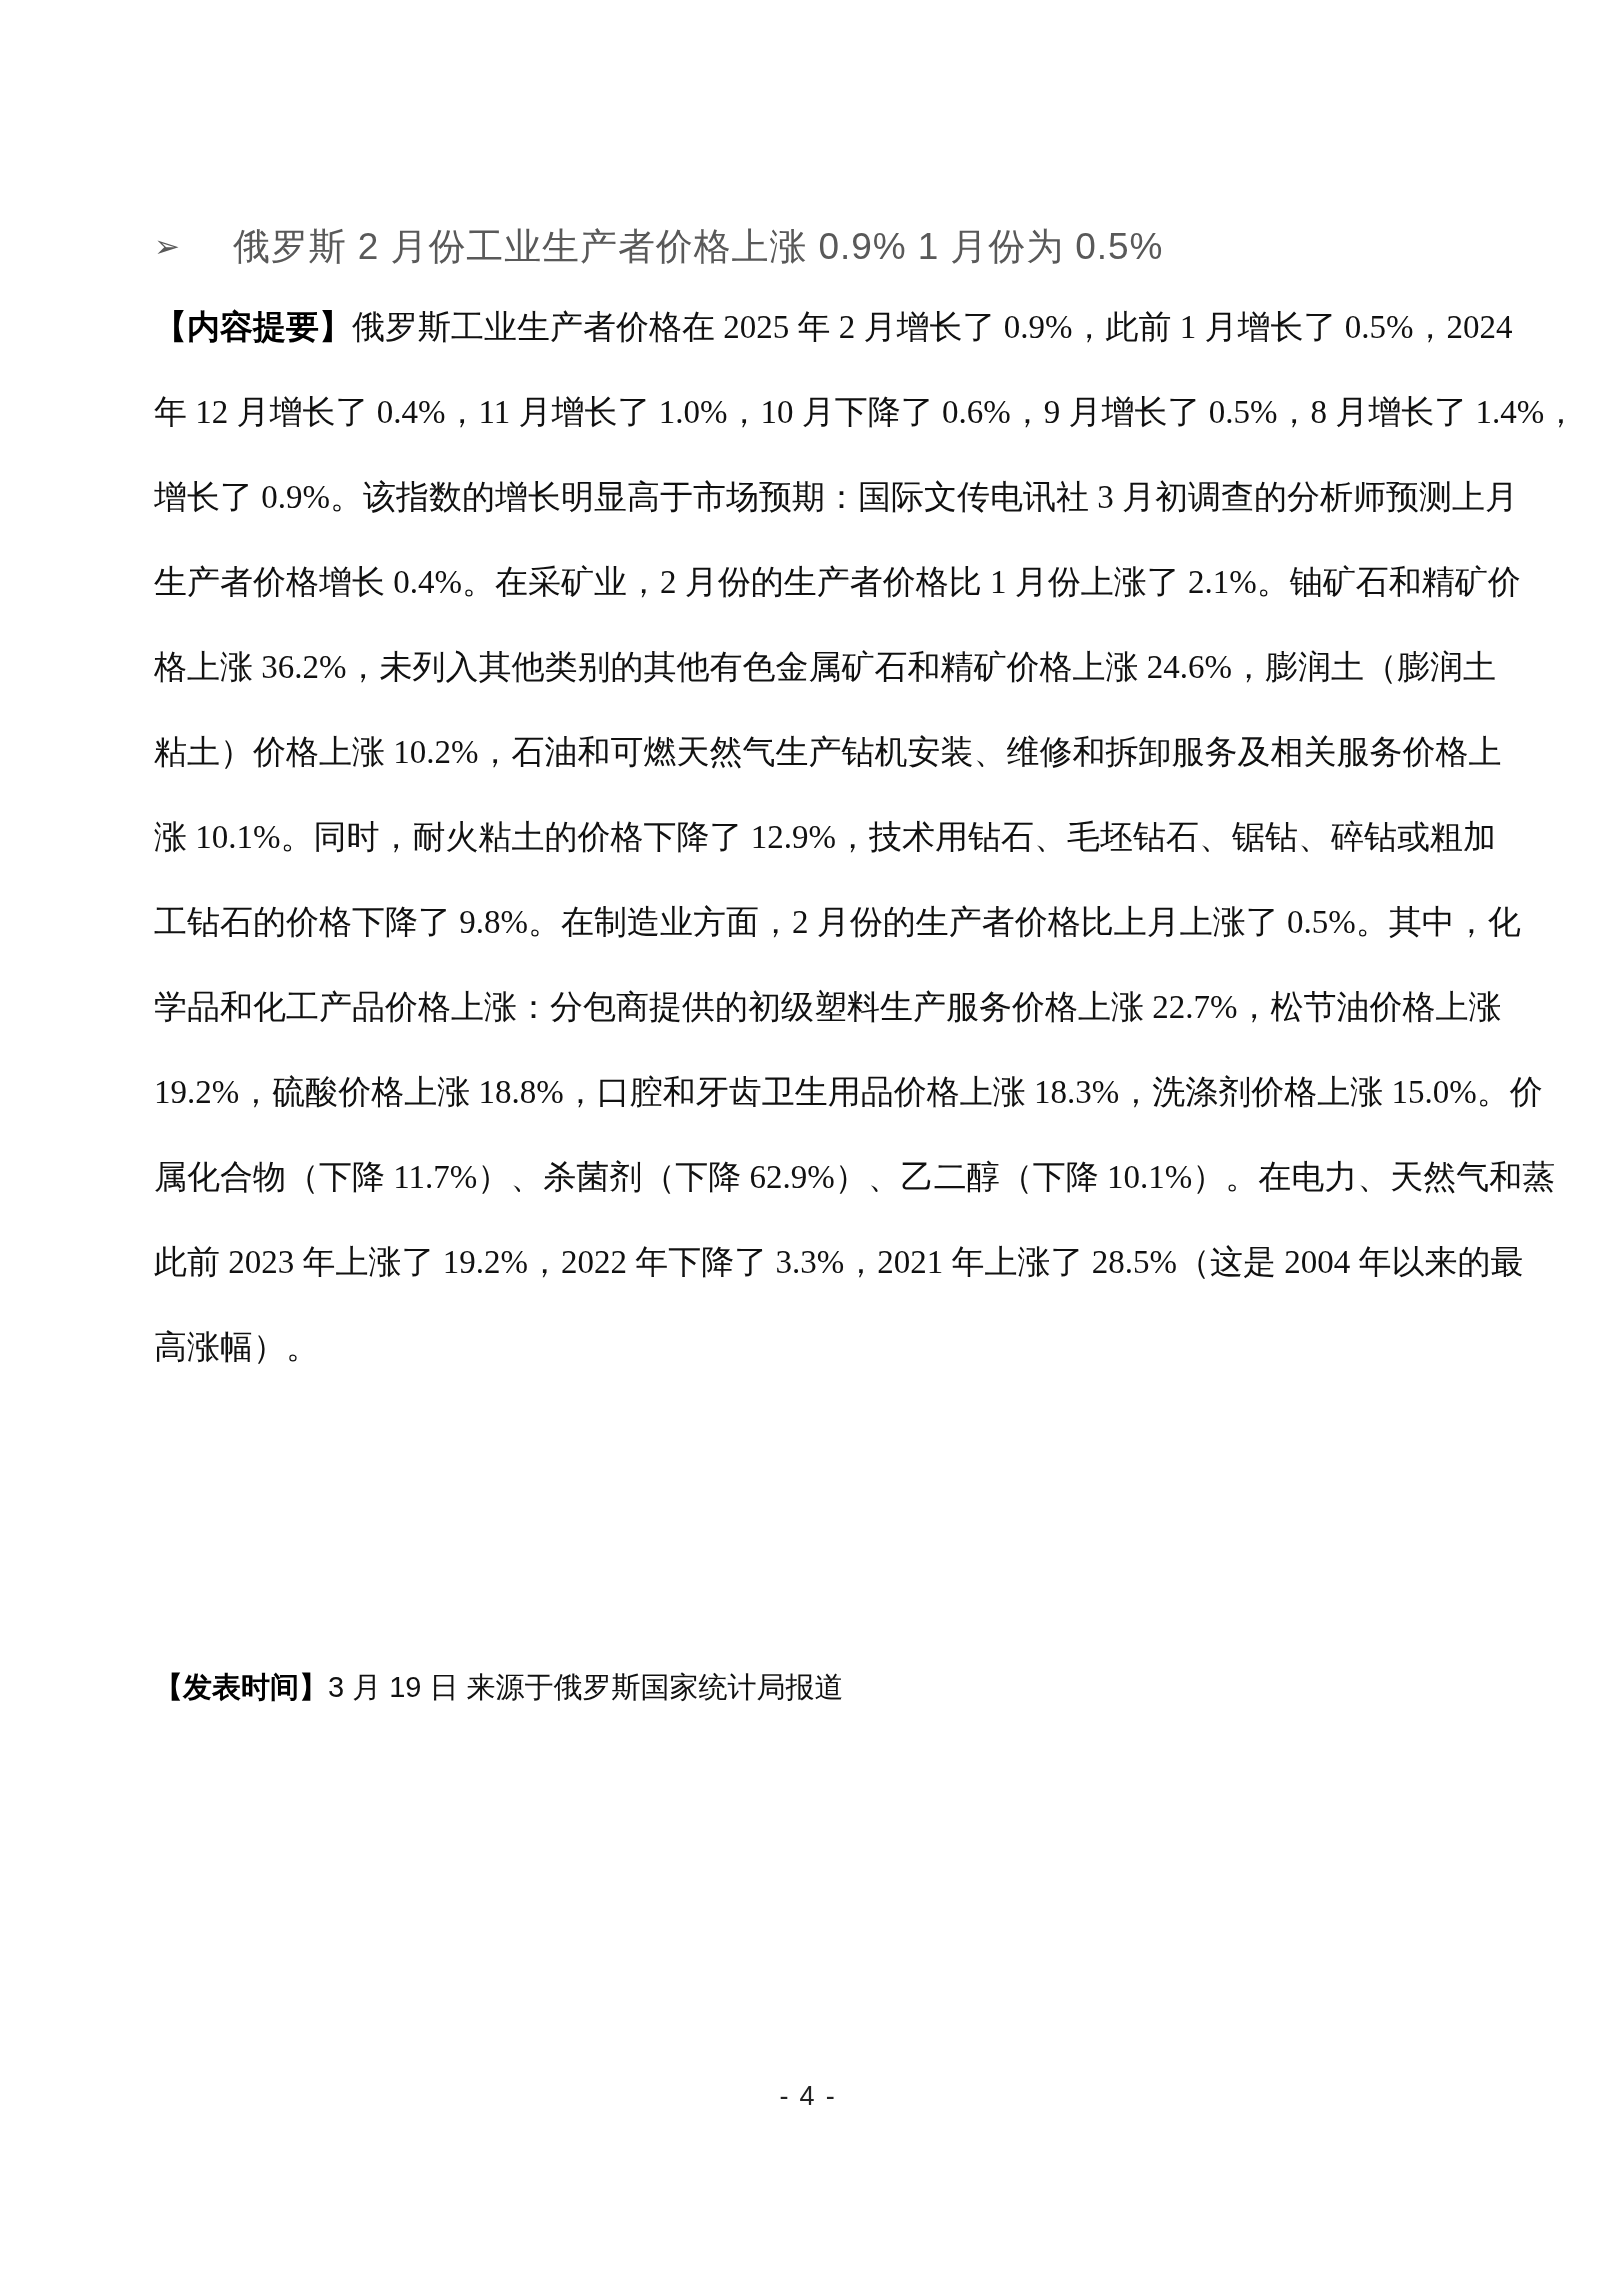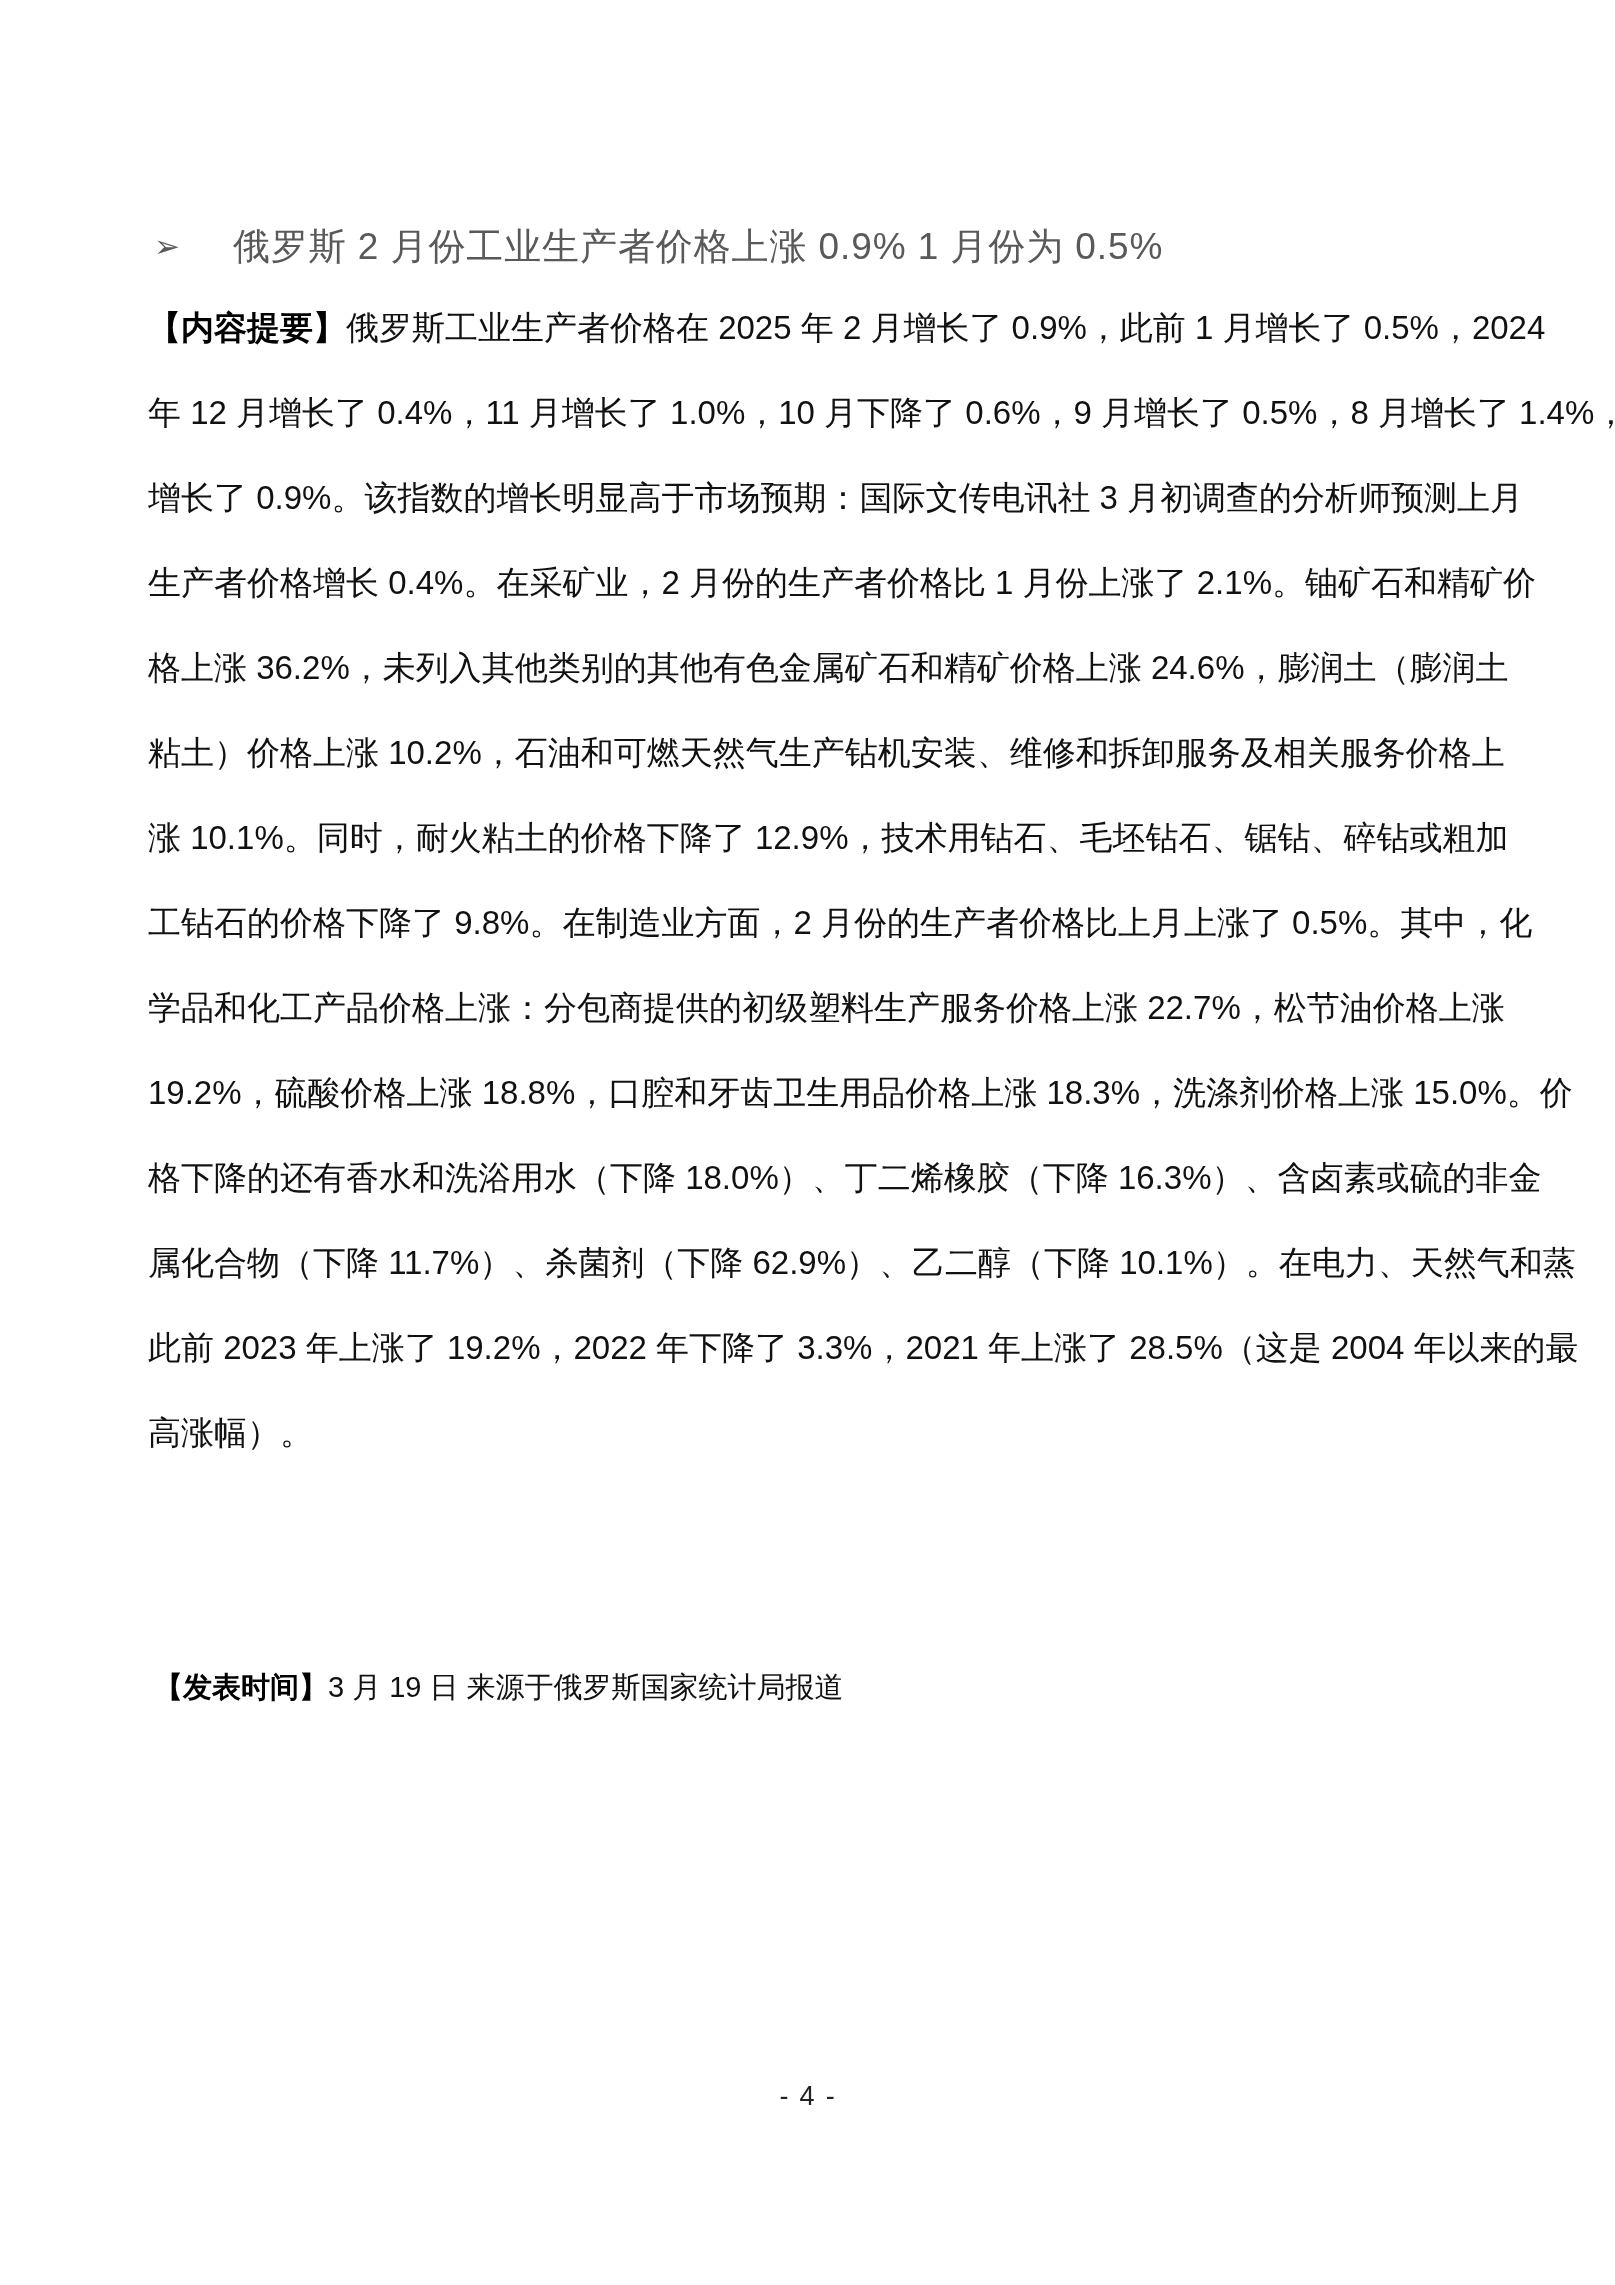--- a/index.html
+++ b/index.html
@@ -26,23 +26,24 @@
   .title-bullet {
     font-size: 31px;
     margin-right: 36px;
     color: #595959;
     flex: 0 0 auto;
   }
   .title-text { letter-spacing: 0.9px; margin-left: 17px; }
   .body-para {
     position: absolute;
     top: 285px;
-    left: 148px;
+    left: 154px;
     right: 132px;
     color: #111111;
+    font-family: Liberation Serif, serif;
   }
   .line {
     height: 85px;
     line-height: 85px;
     font-size: 33px;
     text-align: justify;
     text-align-last: justify;
     white-space: nowrap;
     overflow: visible;
   }
@@ -87,21 +88,20 @@
     <div class="line"><span class="bold-label">【内容提要】</span><span>俄罗斯工业生产者价格在 2025 年 2 月增长了 0.9%，此前 1 月增长了 0.5%，2024</span></div>
     <div class="line">年 12 月增长了 0.4%，11 月增长了 1.0%，10 月下降了 0.6%，9 月增长了 0.5%，8 月增长了 1.4%，</div>
     <div class="line">增长了 0.9%。该指数的增长明显高于市场预期：国际文传电讯社 3 月初调查的分析师预测上月</div>
     <div class="line">生产者价格增长 0.4%。在采矿业，2 月份的生产者价格比 1 月份上涨了 2.1%。铀矿石和精矿价</div>
     <div class="line">格上涨 36.2%，未列入其他类别的其他有色金属矿石和精矿价格上涨 24.6%，膨润土（膨润土</div>
     <div class="line">粘土）价格上涨 10.2%，石油和可燃天然气生产钻机安装、维修和拆卸服务及相关服务价格上</div>
     <div class="line">涨 10.1%。同时，耐火粘土的价格下降了 12.9%，技术用钻石、毛坯钻石、锯钻、碎钻或粗加</div>
     <div class="line">工钻石的价格下降了 9.8%。在制造业方面，2 月份的生产者价格比上月上涨了 0.5%。其中，化</div>
     <div class="line">学品和化工产品价格上涨：分包商提供的初级塑料生产服务价格上涨 22.7%，松节油价格上涨</div>
     <div class="line">19.2%，硫酸价格上涨 18.8%，口腔和牙齿卫生用品价格上涨 18.3%，洗涤剂价格上涨 15.0%。价</div>
-    <div class="line">格下降的还有香水和洗浴用水（下降 18.0%）、丁二烯橡胶（下降 16.3%）、含卤素或硫的非金</div>
     <div class="line">属化合物（下降 11.7%）、杀菌剂（下降 62.9%）、乙二醇（下降 10.1%）。在电力、天然气和蒸</div>
     <div class="line">此前 2023 年上涨了 19.2%，2022 年下降了 3.3%，2021 年上涨了 28.5%（这是 2004 年以来的最</div>
     <div class="line last">高涨幅）。</div>
   </div>
 
   <div class="pub-row">
     <span class="bold-label">【发表时间】</span><span>3 月 19 日  来源于俄罗斯国家统计局报道</span>
   </div>
 
   <div class="footer">- 4 -</div>

